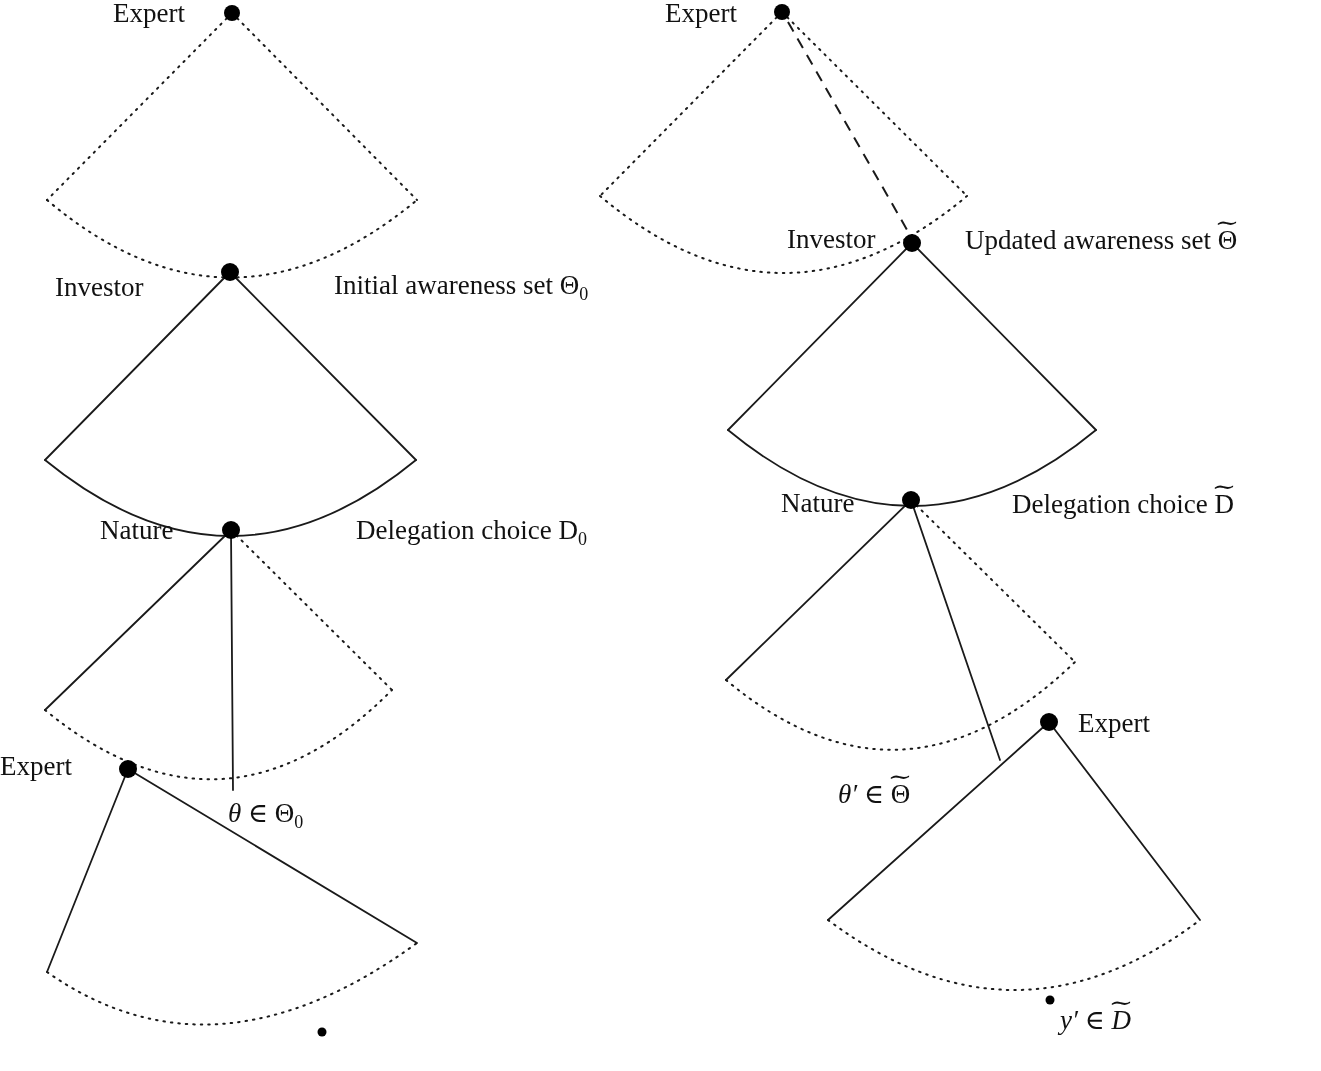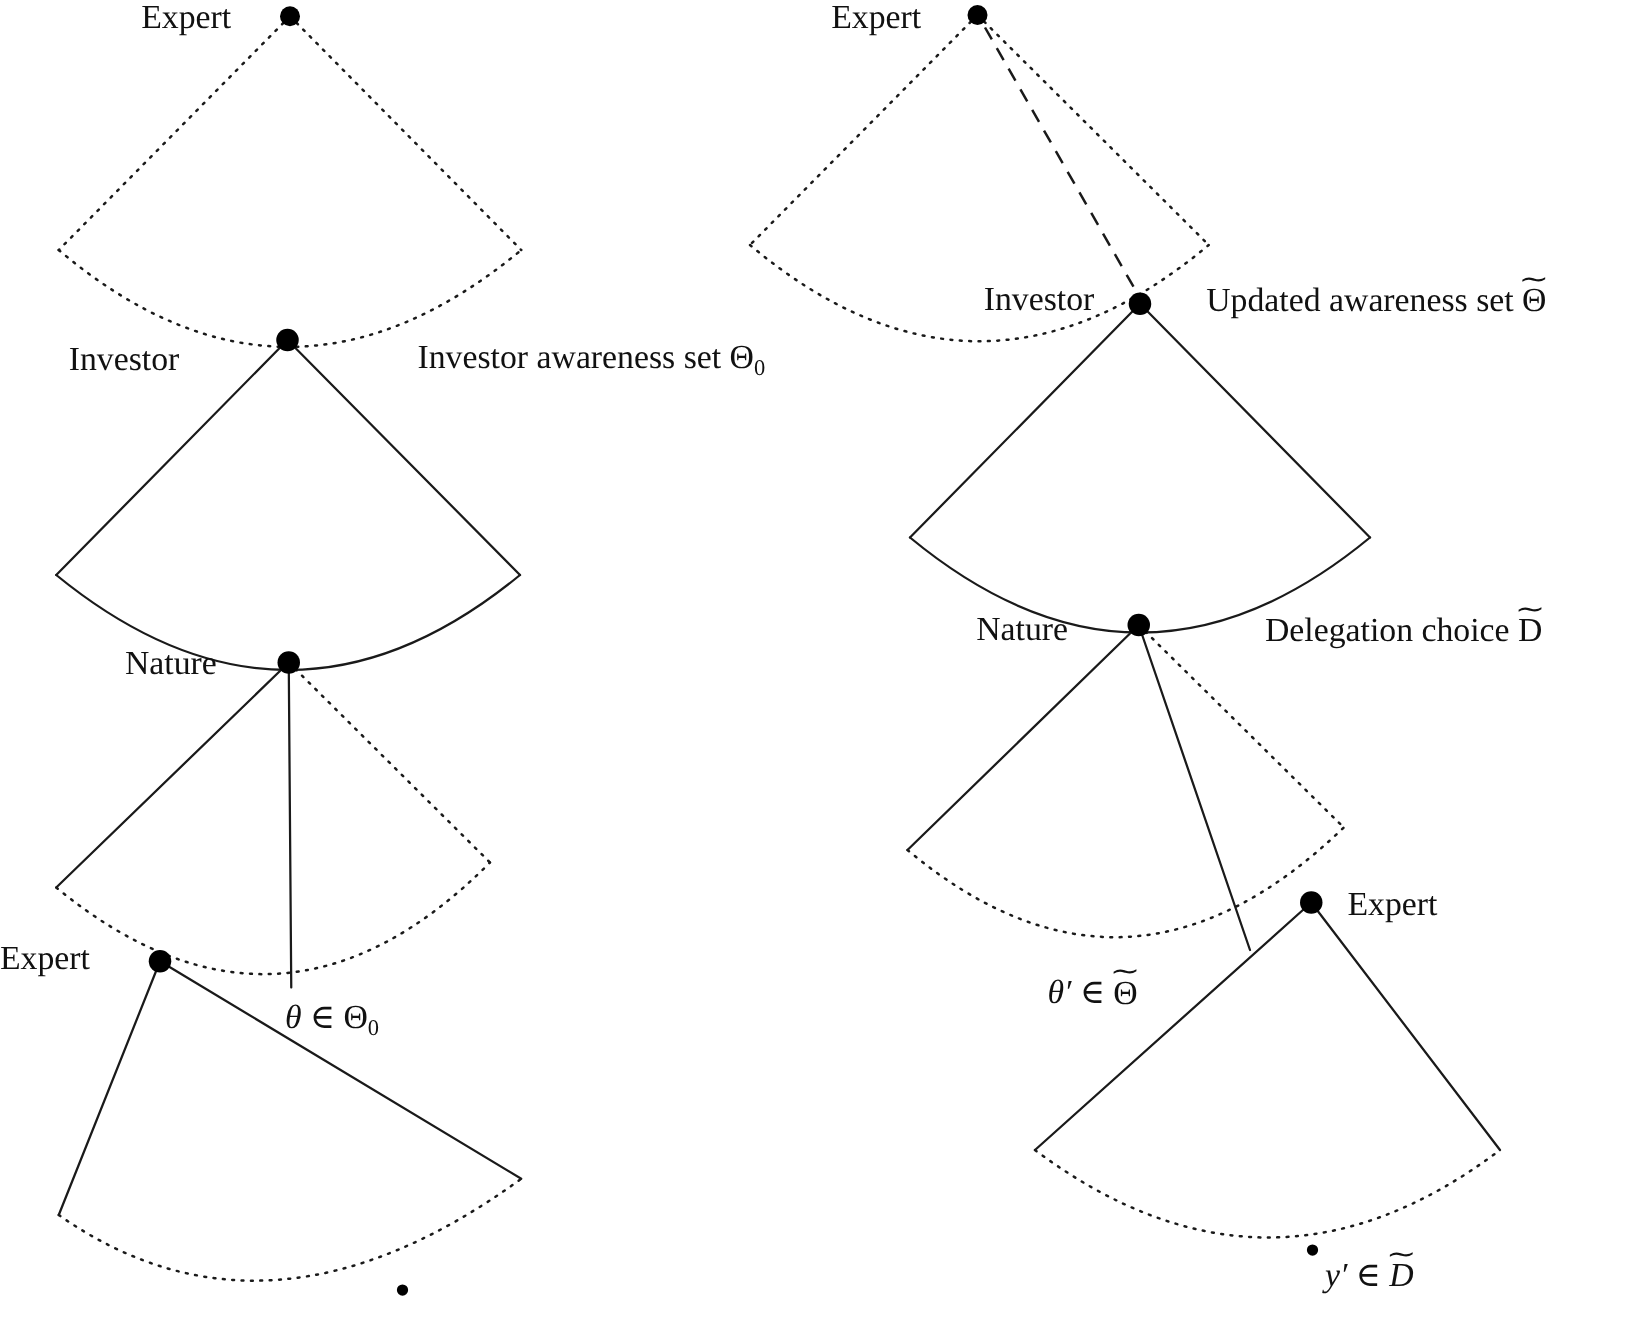--- a/index.html
+++ b/index.html
@@ -133,26 +133,30 @@
       <circle cx="1049" cy="722" r="9" fill="#000"></circle>
       <circle cx="1050" cy="1000" r="4.5" fill="#000"></circle>
     </g>
   </svg>
 
   <div class="lbl" style="left:113px; top:0px;">Expert</div>
 
   <div class="lbl" style="left:55px; top:274px;">Investor</div>
 
   <div class="lbl" style="left:334px; top:272px;">
-    <span>Investor awareness set</span>
+    <span>Initial awareness set</span>
     <span class="lbl-sym">Θ</span><span class="sub">0</span>
   </div>
 
   <div class="lbl" style="left:100px; top:517px;">Nature</div>
 
+  <div class="lbl" style="left:356px; top:517px;">
+    <span>Delegation choice</span>
+    <span class="math">D</span><span class="sub">0</span>
+  </div>
 
   <div class="lbl" style="left:0px; top:753px;">Expert</div>
 
   <div class="lbl math" style="left:228px; top:800px;">
     <span>θ</span>
     <span class="up">∈</span>
     <span class="up">Θ</span><span class="sub">0</span>
   </div>
 
   <div class="lbl math" style="left:334px; top:1089px;">

